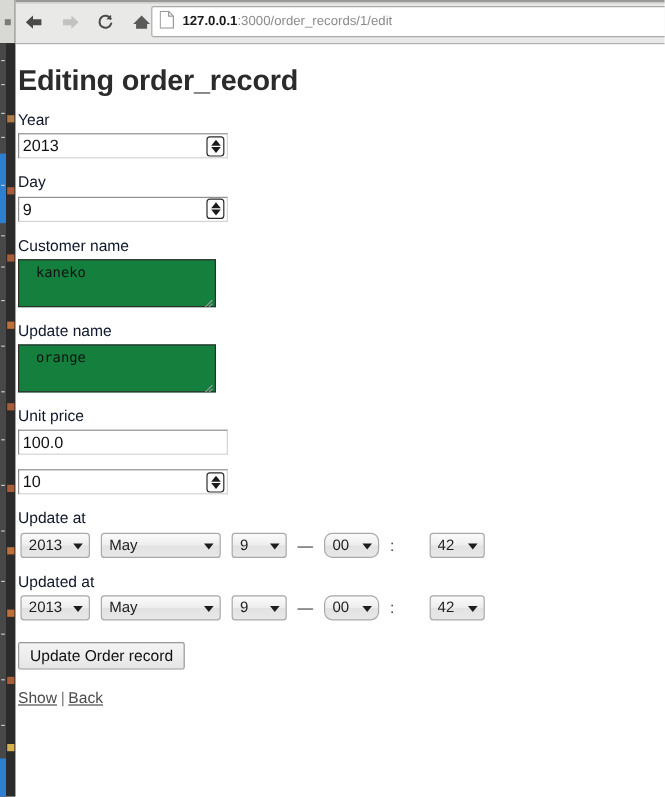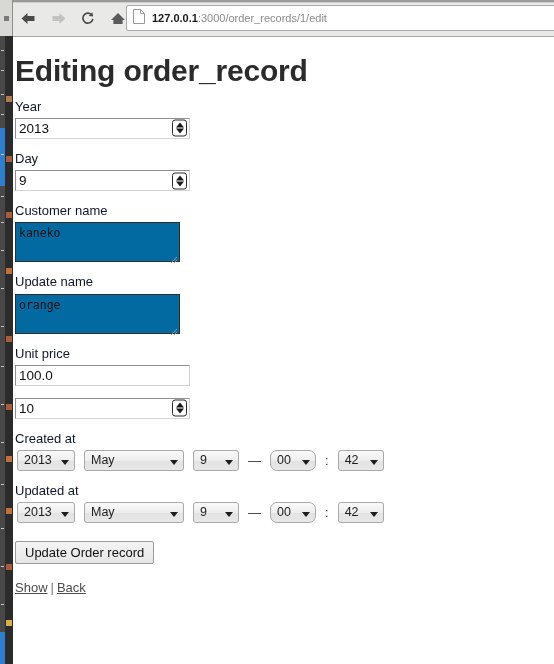--- a/index.html
+++ b/index.html
@@ -132,21 +132,21 @@
     left: 13px; top: 37px;
     width: 541px; height: 627px;
     background: #ffffff;
     overflow: hidden;
     padding: 0;
   }
 
   h1.page-title {
     margin: 0;
     padding: 18px 0 0 2px;
-    font-size: 30px;
+    font-size: 24px;
     font-weight: bold;
     color: #2b2b2b;
     letter-spacing: -0.2px;
     line-height: 1.05;
   }
 
   .field-block { margin-top: 12px; padding-left: 2px; }
   .field-label {
     display: block;
     font-size: 13px;
@@ -195,22 +195,22 @@
   .spin-up { border-bottom: 5px solid #1a1a1a; }
   .spin-down { border-top: 5px solid #1a1a1a; }
 
   textarea.ta {
     display: block;
     width: 165px;
     height: 40px;
     font-family: "DejaVu Sans Mono", "Liberation Mono", monospace;
     font-size: 11.5px;
     color: #111111;
-    padding: 3px 3px;
-    background: #0369a1;
+    padding: 3px 14px;
+    background: #15803d;
     border: 1px solid #2e2e2e;
     border-radius: 0;
     outline: none;
     resize: none;
     overflow: hidden;
     line-height: 1.35;
   }
   .ta-wrap { position: relative; width: 165px; }
   .ta-grip {
     position: absolute;
@@ -250,21 +250,21 @@
     width: 0; height: 0;
     border-left: 4px solid transparent;
     border-right: 4px solid transparent;
     border-top: 5px solid #1d1d1d;
     pointer-events: none;
   }
   select.w-year  { width: 58px; }
   select.w-month { width: 100px; }
   select.w-day   { width: 46px; }
   select.w-hour  { width: 46px; border-radius: 7px; }
-  select.w-min   { width: 46px; }
+  select.w-min   { width: 46px; margin-left: 20px; }
 
   .dt-dash {
     font-size: 13px;
     color: #333333;
     margin: 0 9px 0 0;
     line-height: 21px;
   }
   .dt-colon {
     font-size: 13px;
     color: #333333;
@@ -459,21 +459,21 @@
         <input class="num-input" type="text" value="10" style="">
         <span class="spinner">
           <span class="spin-up"></span>
           <span class="spin-down"></span>
         </span>
       </div>
     </div>
 
     
     <div class="field-block">
-      <label class="field-label">Created at</label>
+      <label class="field-label">Update at</label>
       <div class="dt-row">
         <span class="sel-wrap">
           <select class="dt w-year">
             <option>2013</option>
           </select>
           <span class="sel-arrow"></span>
         </span>
         <span class="sel-wrap">
           <select class="dt w-month">
             <option>May</option>

